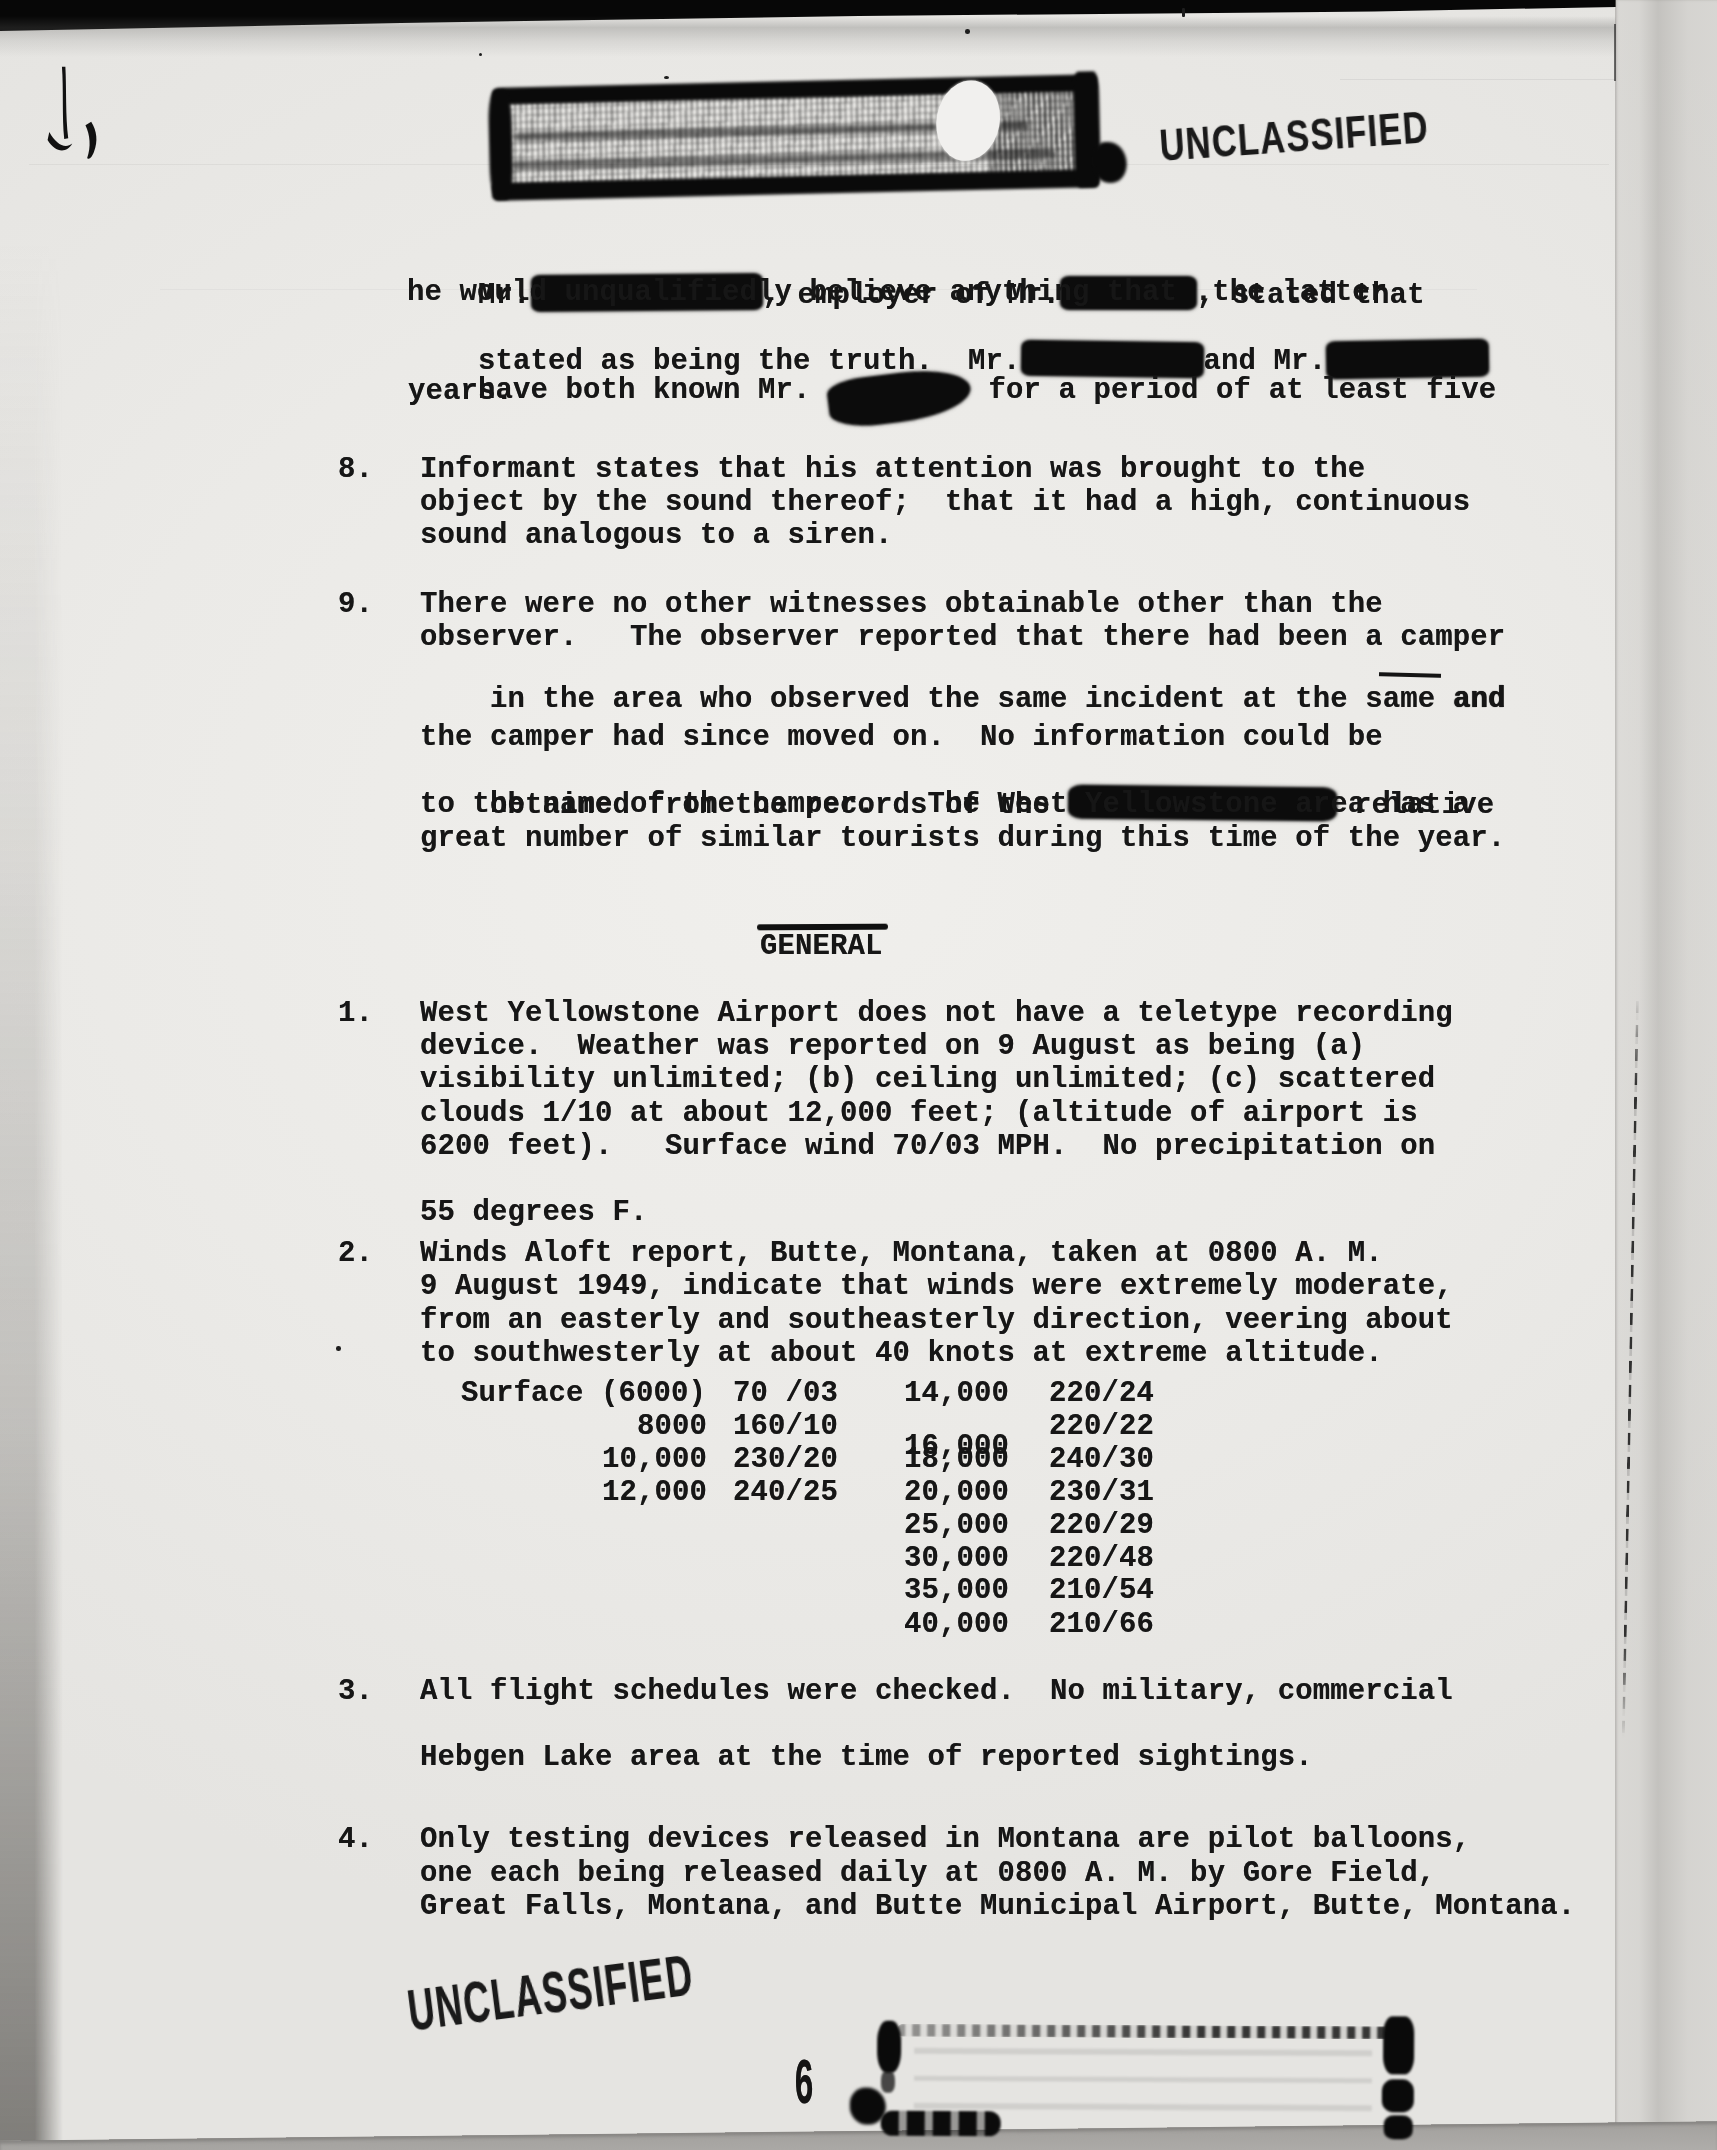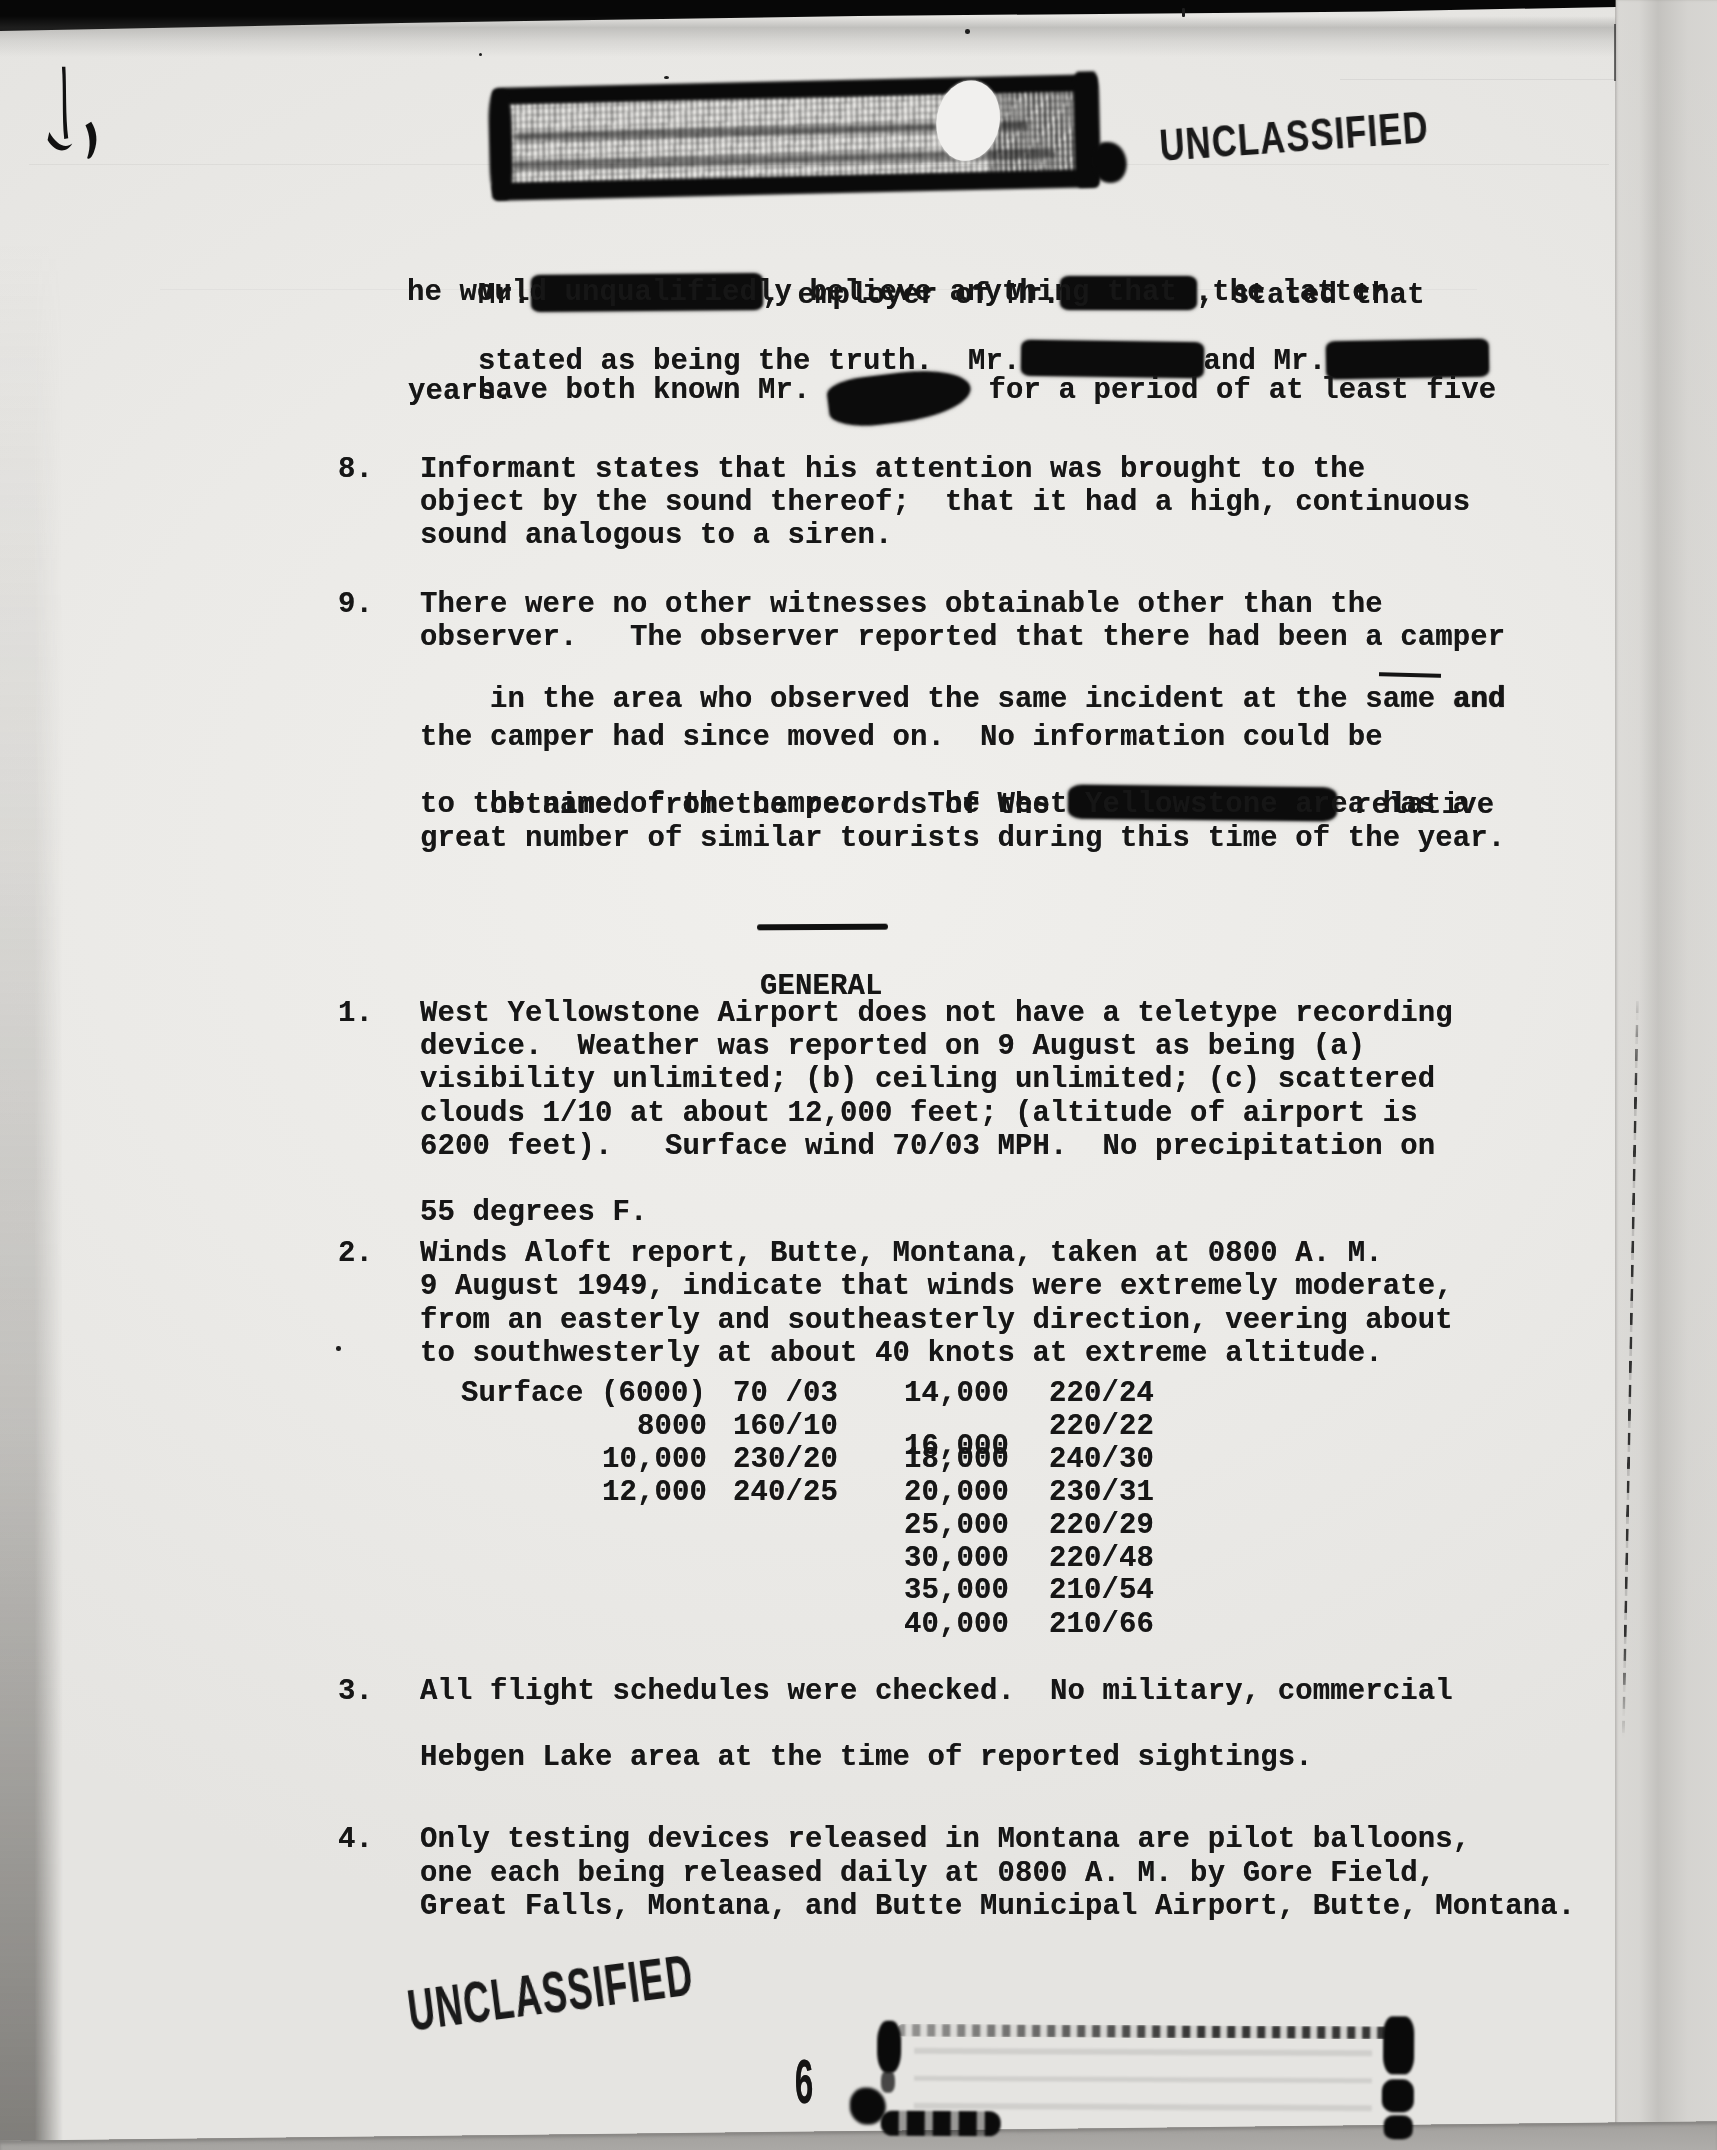--- a/index.html
+++ b/index.html
@@ -92,21 +92,21 @@
     <span>in the area who observed the same incident at the same </span><span style="text-shadow:0.9px 0 0 #161616, 0 0 1.1px rgba(20,20,20,.8);">and</span>
   </div>
   <div style="position:absolute;left:1379px;top:673px;width:62px;height:4px;background:#141414;transform:rotate(1.5deg);filter:blur(0.6px);"></div>
   <div class="tw" style="left:420px;top:723px;">the camper had since moved on.  No information could be</div>
   <div class="tw" style="left:420px;top:757px;">
     <span>obtained from the records of the </span><span class="redact" style="width:269px;height:34px;vertical-align:-6.9px;transform:rotate(0.6deg);border-radius:13.7px/9.2px;"></span><span> relative</span>
   </div>
   <div class="tw" style="left:420px;top:790px;">to the name of the camper.   The West Yellowstone area has a</div>
   <div class="tw" style="left:420px;top:824px;">great number of similar tourists during this time of the year.</div>
 
-  <div class="tw" style="left:760px;top:932px;margin-top:40px;">GENERAL</div>
+  <div class="tw" style="left:760px;top:932px;">GENERAL</div>
   <div style="position:absolute;left:757px;top:924px;width:131px;height:5.7px;background:#101010;border-radius:2.9px;filter:blur(0.5px);transform:rotate(-0.3deg);"></div>
 
   <div class="tw" style="left:338px;top:999px;">1.</div>
   <div class="tw" style="left:420px;top:999px;">West Yellowstone Airport does not have a teletype recording</div>
   <div class="tw" style="left:420px;top:1032px;">device.  Weather was reported on 9 August as being (a)</div>
   <div class="tw" style="left:420px;top:1065px;text-align:right;">visibility unlimited; (b) ceiling unlimited; (c) scattered</div>
   <div class="tw" style="left:420px;top:1099px;">clouds 1/10 at about 12,000 feet; (altitude of airport is</div>
   <div class="tw" style="left:420px;top:1132px;">6200 feet).   Surface wind 70/03 MPH.  No precipitation on</div>
   <div class="tw" style="left:420px;top:1198px;">55 degrees F.</div>
 

